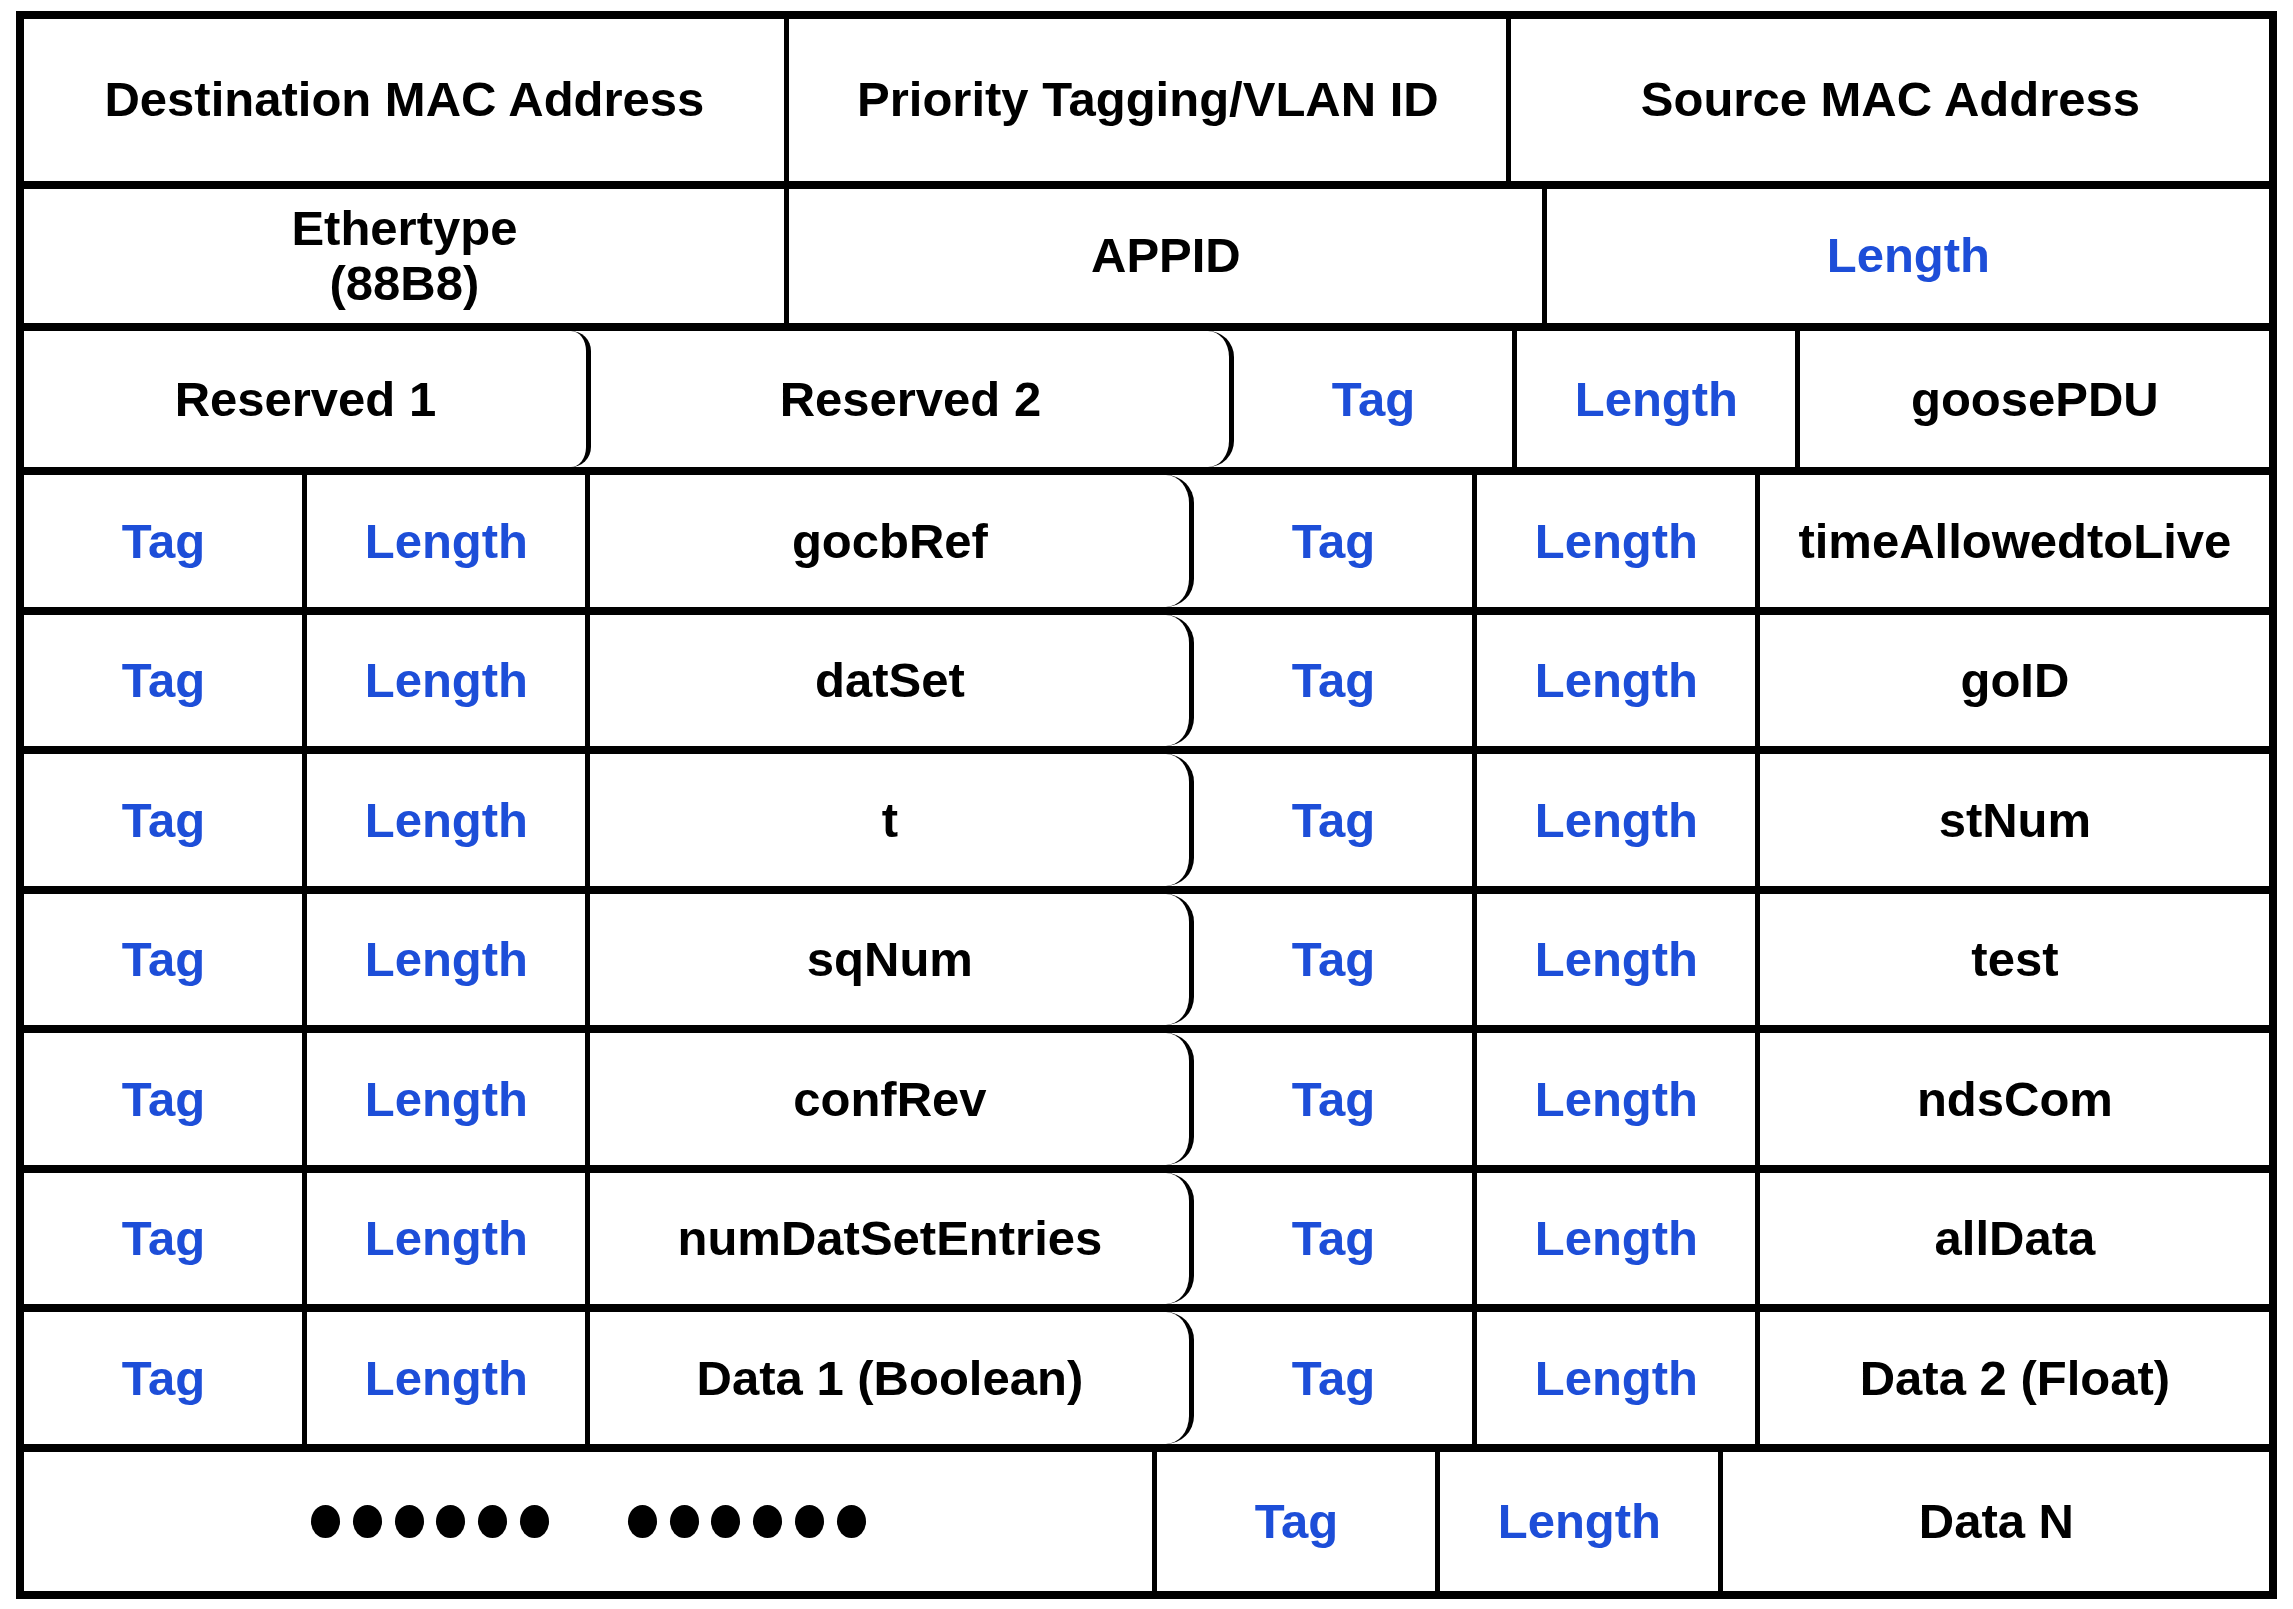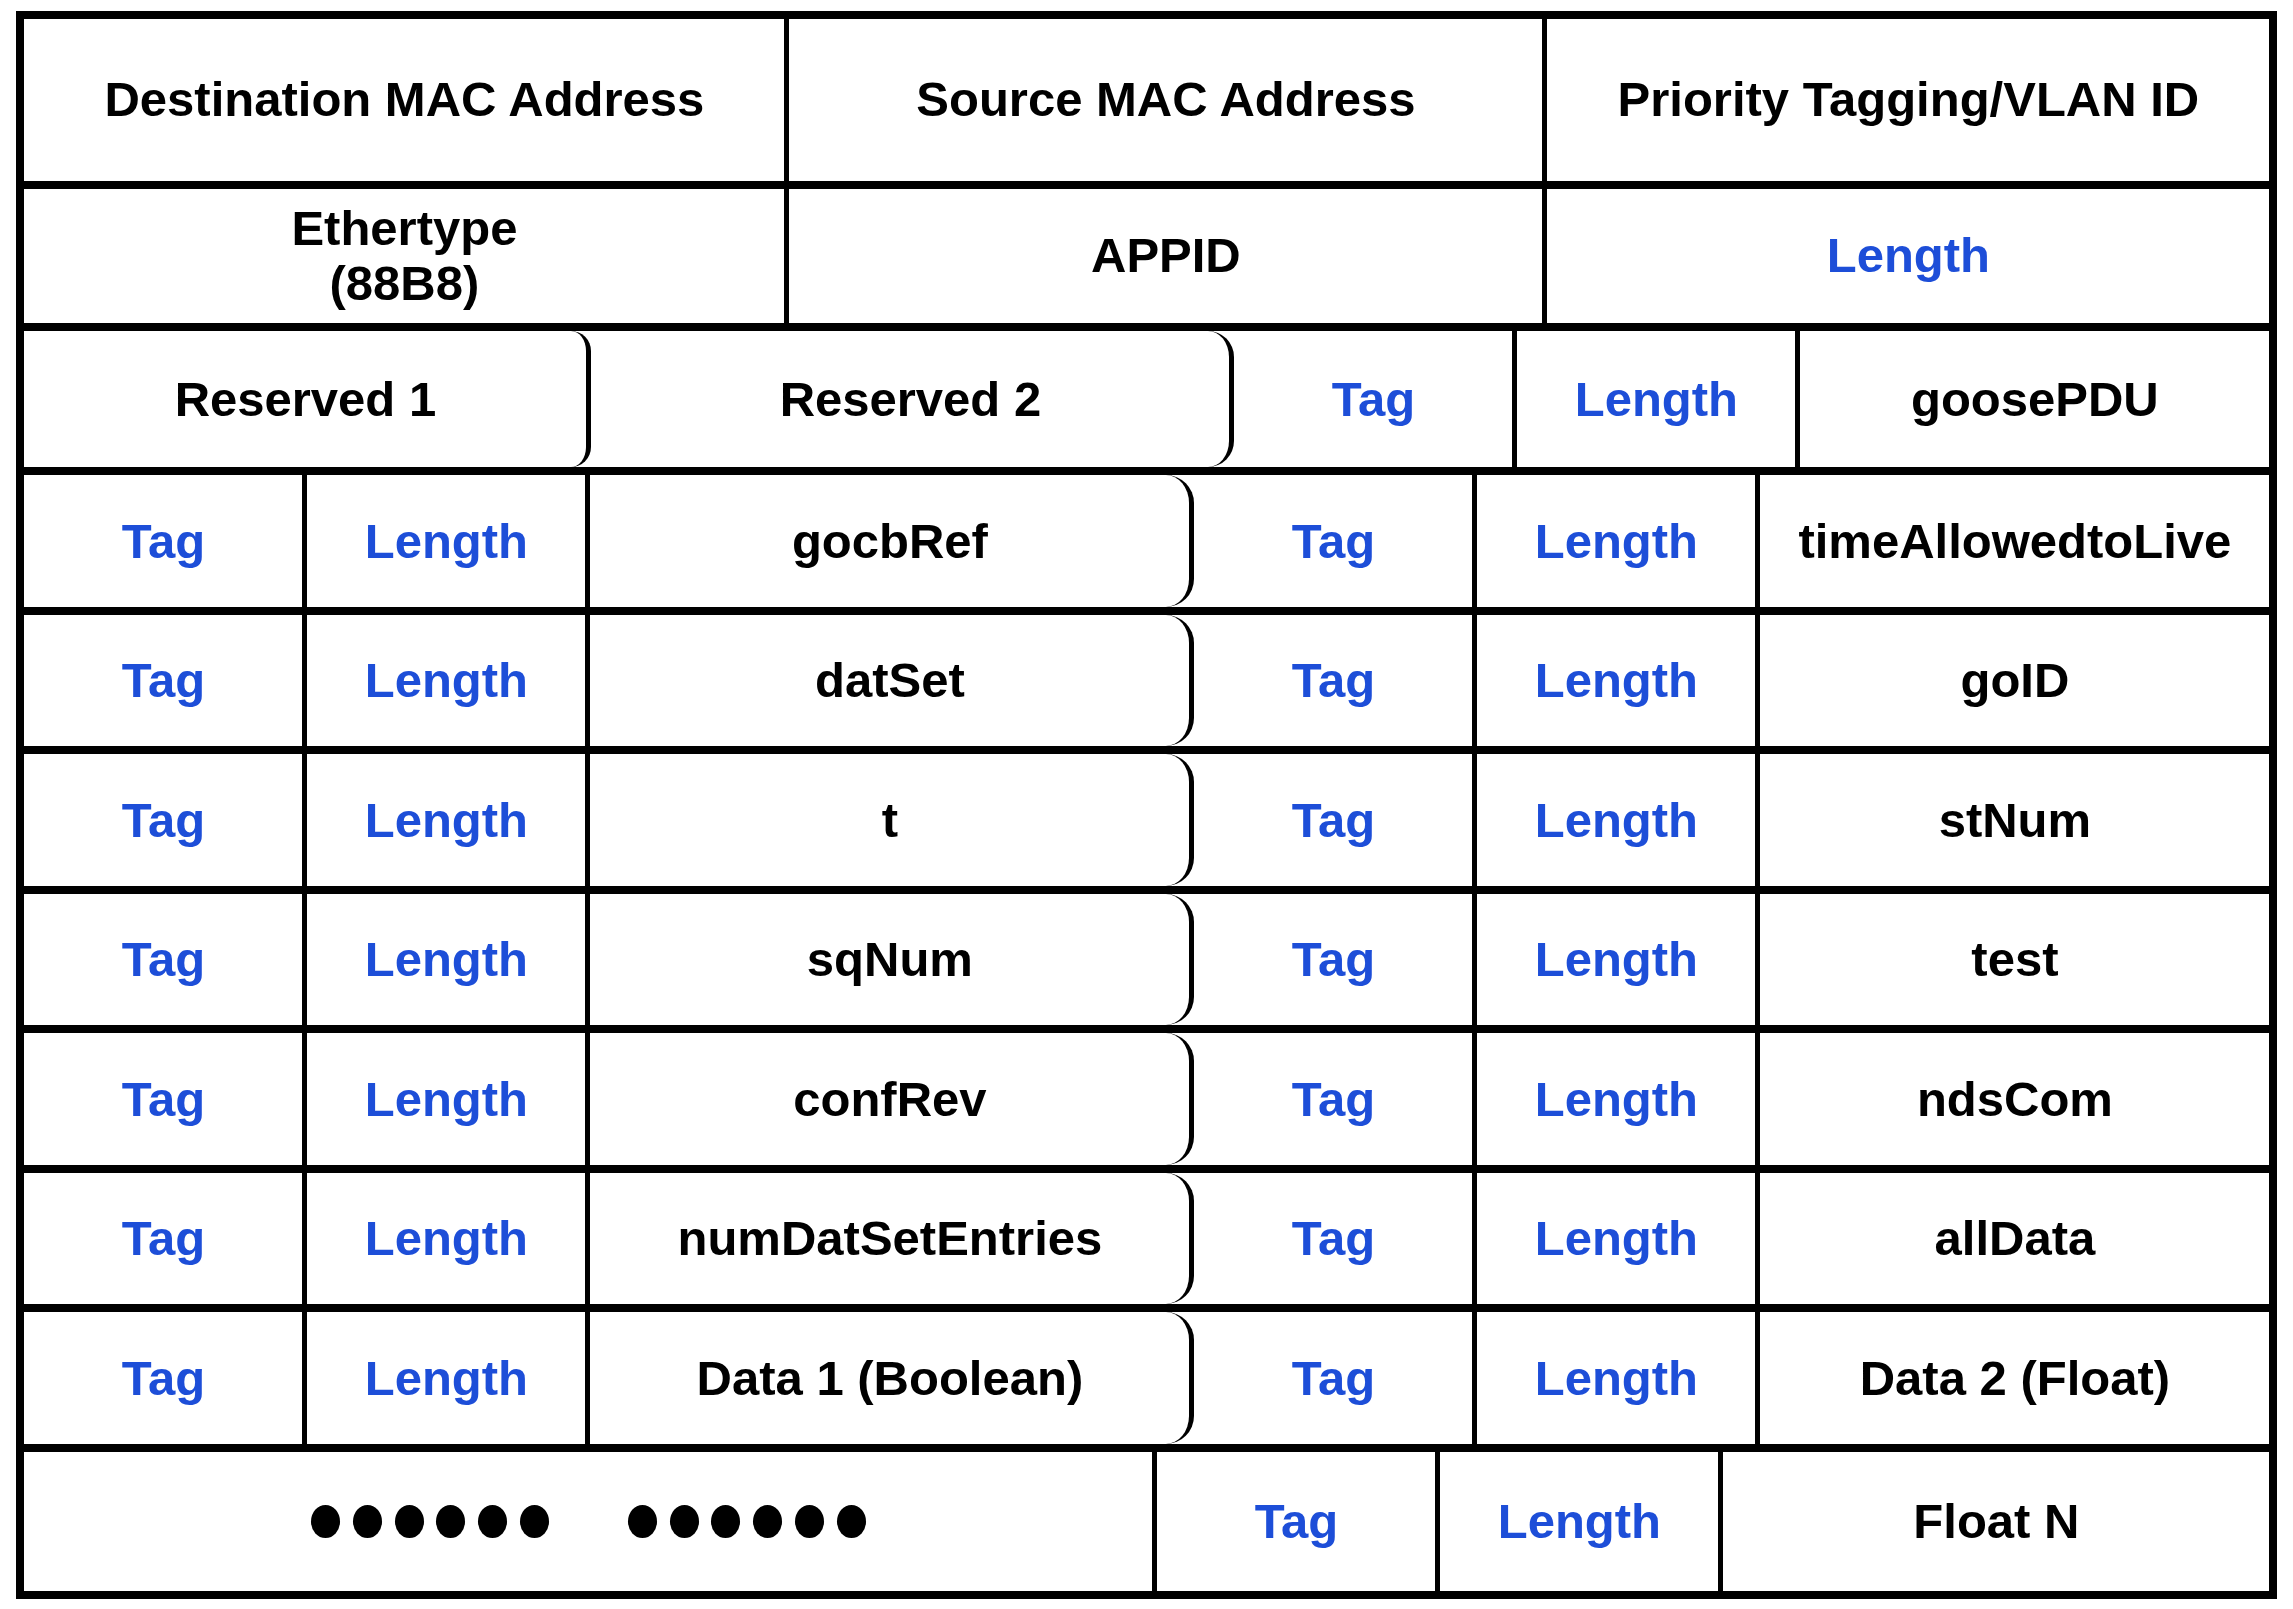--- a/index.html
+++ b/index.html
@@ -123,22 +123,22 @@
   }
 </style>
 </head>
 <body>
 
 <div id="frame">
   <div id="goose-table">
 
     <div class="row" id="row-mac">
       <div class="cell c1">Destination MAC Address</div>
+      <div class="cell c3">Priority Tagging/VLAN ID</div>
       <div class="cell c2">Source MAC Address</div>
-      <div class="cell c3">Priority Tagging/VLAN ID</div>
     </div>
 
     <div class="row" id="row-ether">
       <div class="cell c1 two-line">
         <span>Ethertype</span>
         <span>(88B8)</span>
       </div>
       <div class="cell c2">APPID</div>
       <div class="cell c3 red">Length</div>
     </div>
@@ -230,18 +230,18 @@
             <span class="dot"></span>
             <span class="dot"></span>
             <span class="dot"></span>
             <span class="dot"></span>
             <span class="dot"></span>
           </div>
         </div>
       </div>
       <div class="cell m2 red">Tag</div>
       <div class="cell m3 red">Length</div>
-      <div class="cell m4">Float N</div>
+      <div class="cell m4">Data N</div>
     </div>
 
   </div>
 </div>
 
 
 </body></html>

